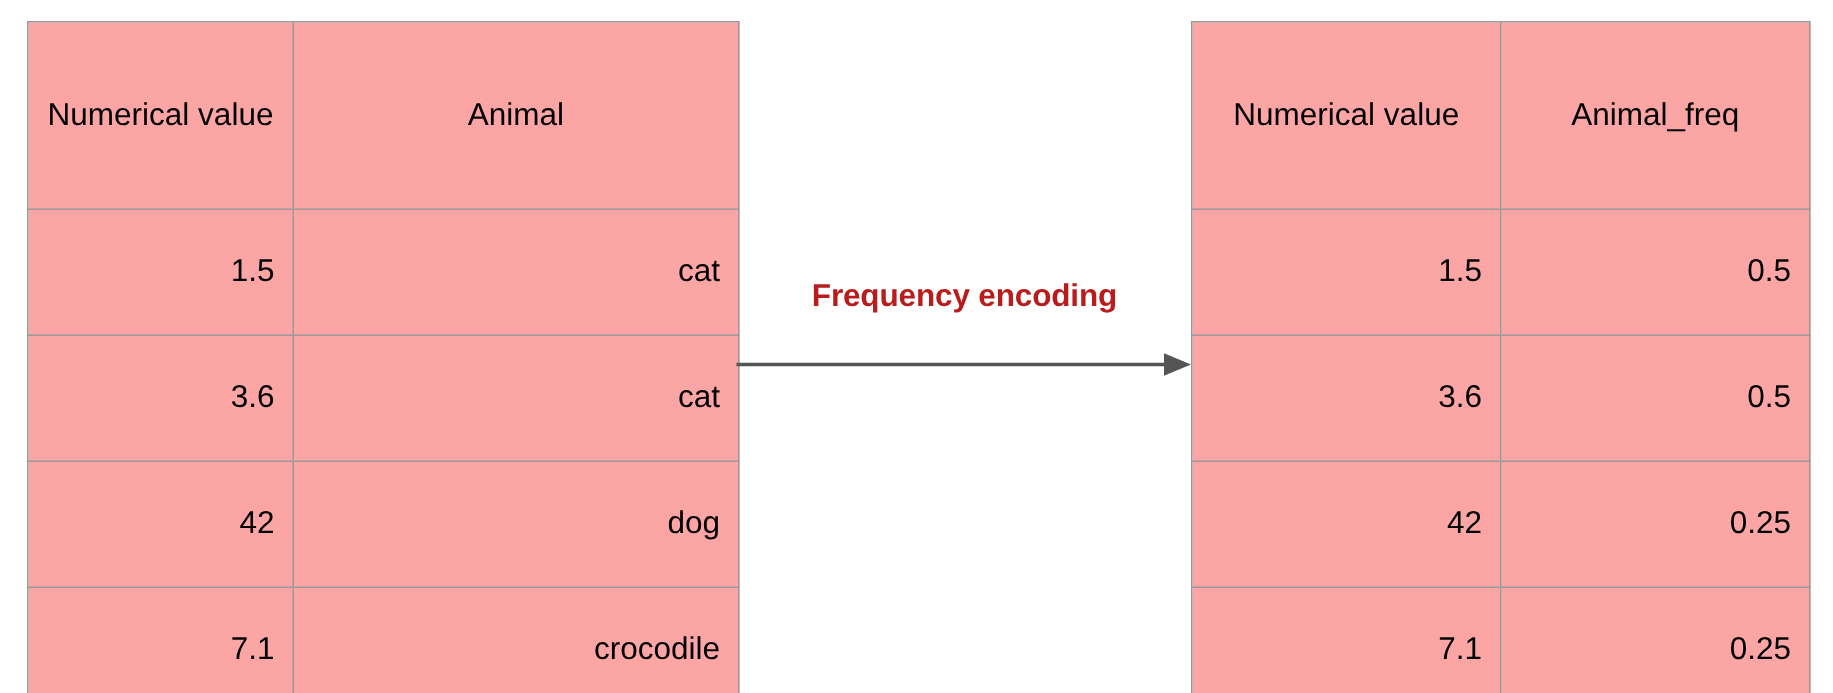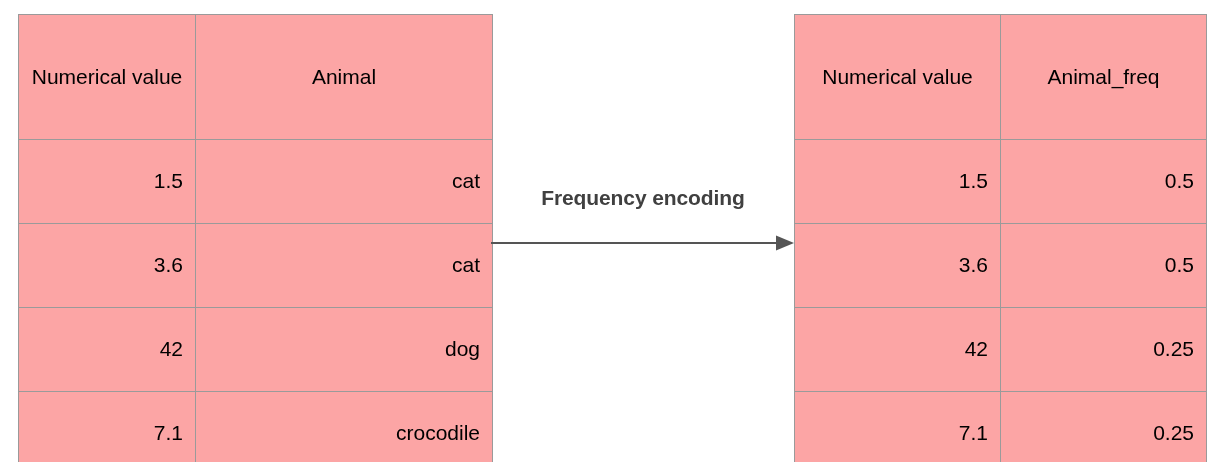--- a/index.html
+++ b/index.html
@@ -83,21 +83,21 @@
     height: 80px;
   }
   .arrow-label {
     position: absolute;
     left: 0;
     top: 0;
     width: 310px;
     text-align: center;
     font-size: 21px;
     font-weight: bold;
-    color: #404040;
+    color: #b91c1c;
     white-space: nowrap;
     letter-spacing: -0.1px;
   }
   .arrow-svg {
     position: absolute;
     left: 0;
     top: 42px;
     width: 310px;
     height: 30px;
     display: block;

